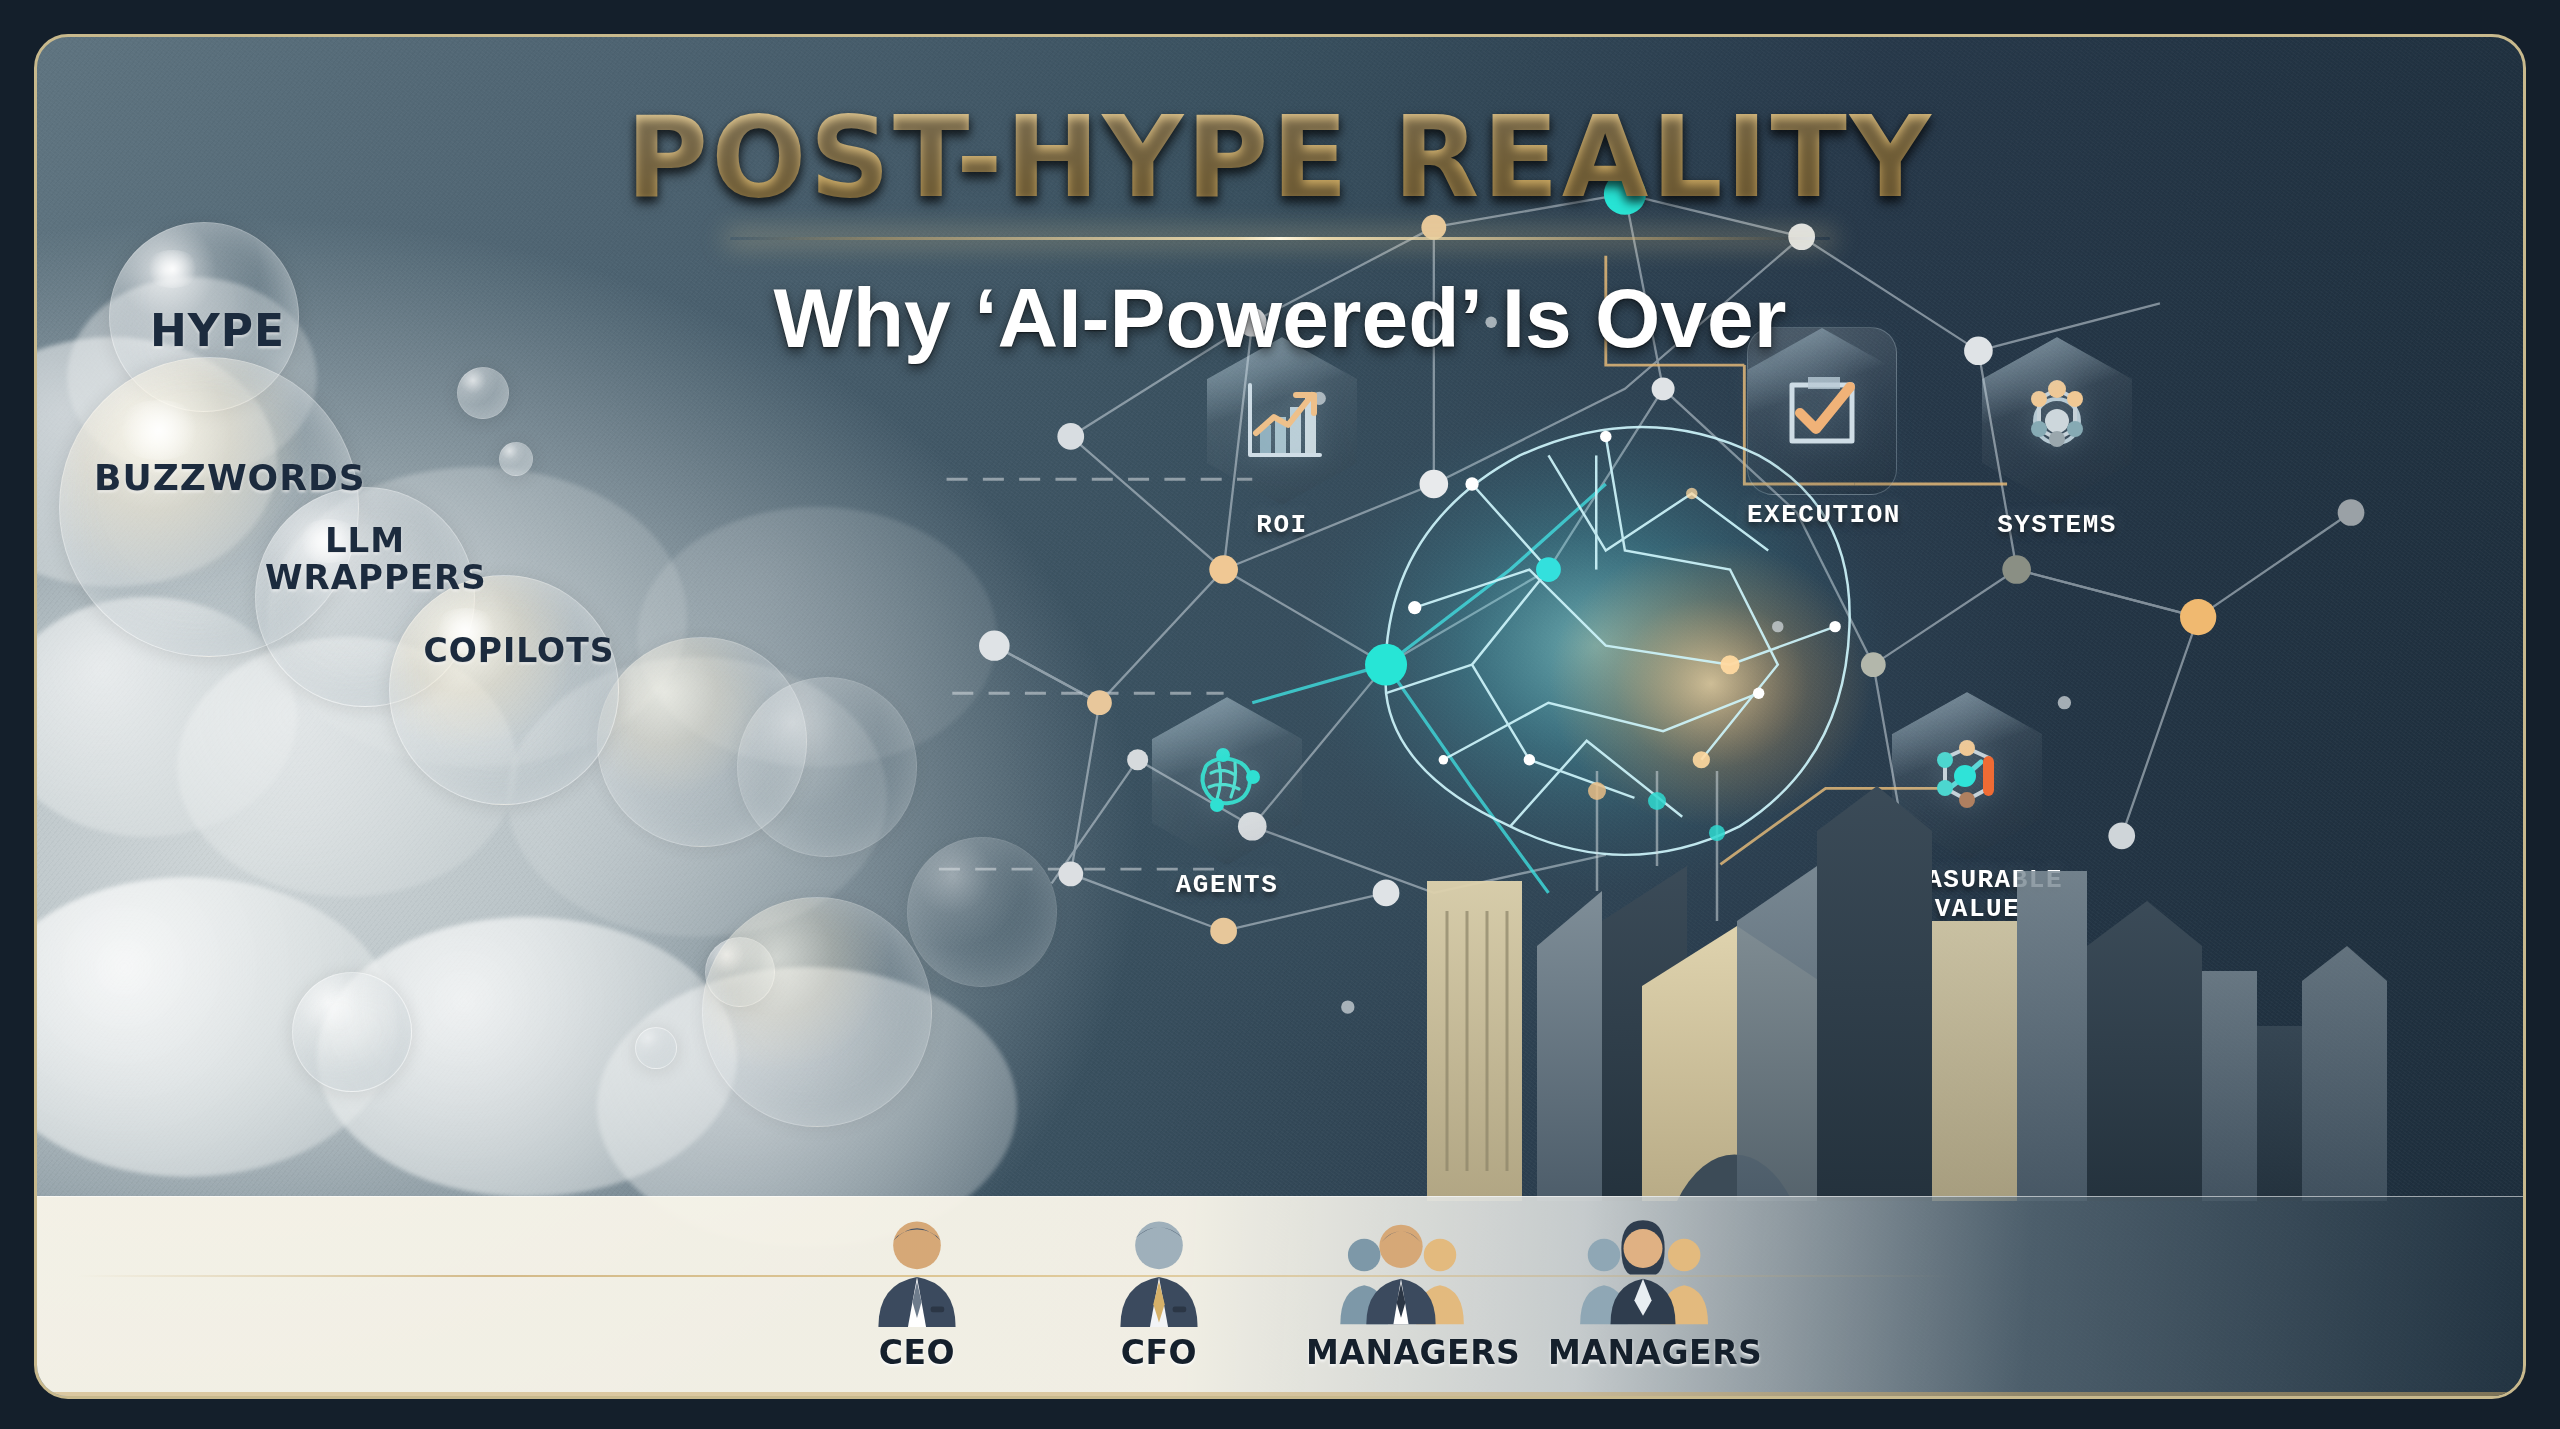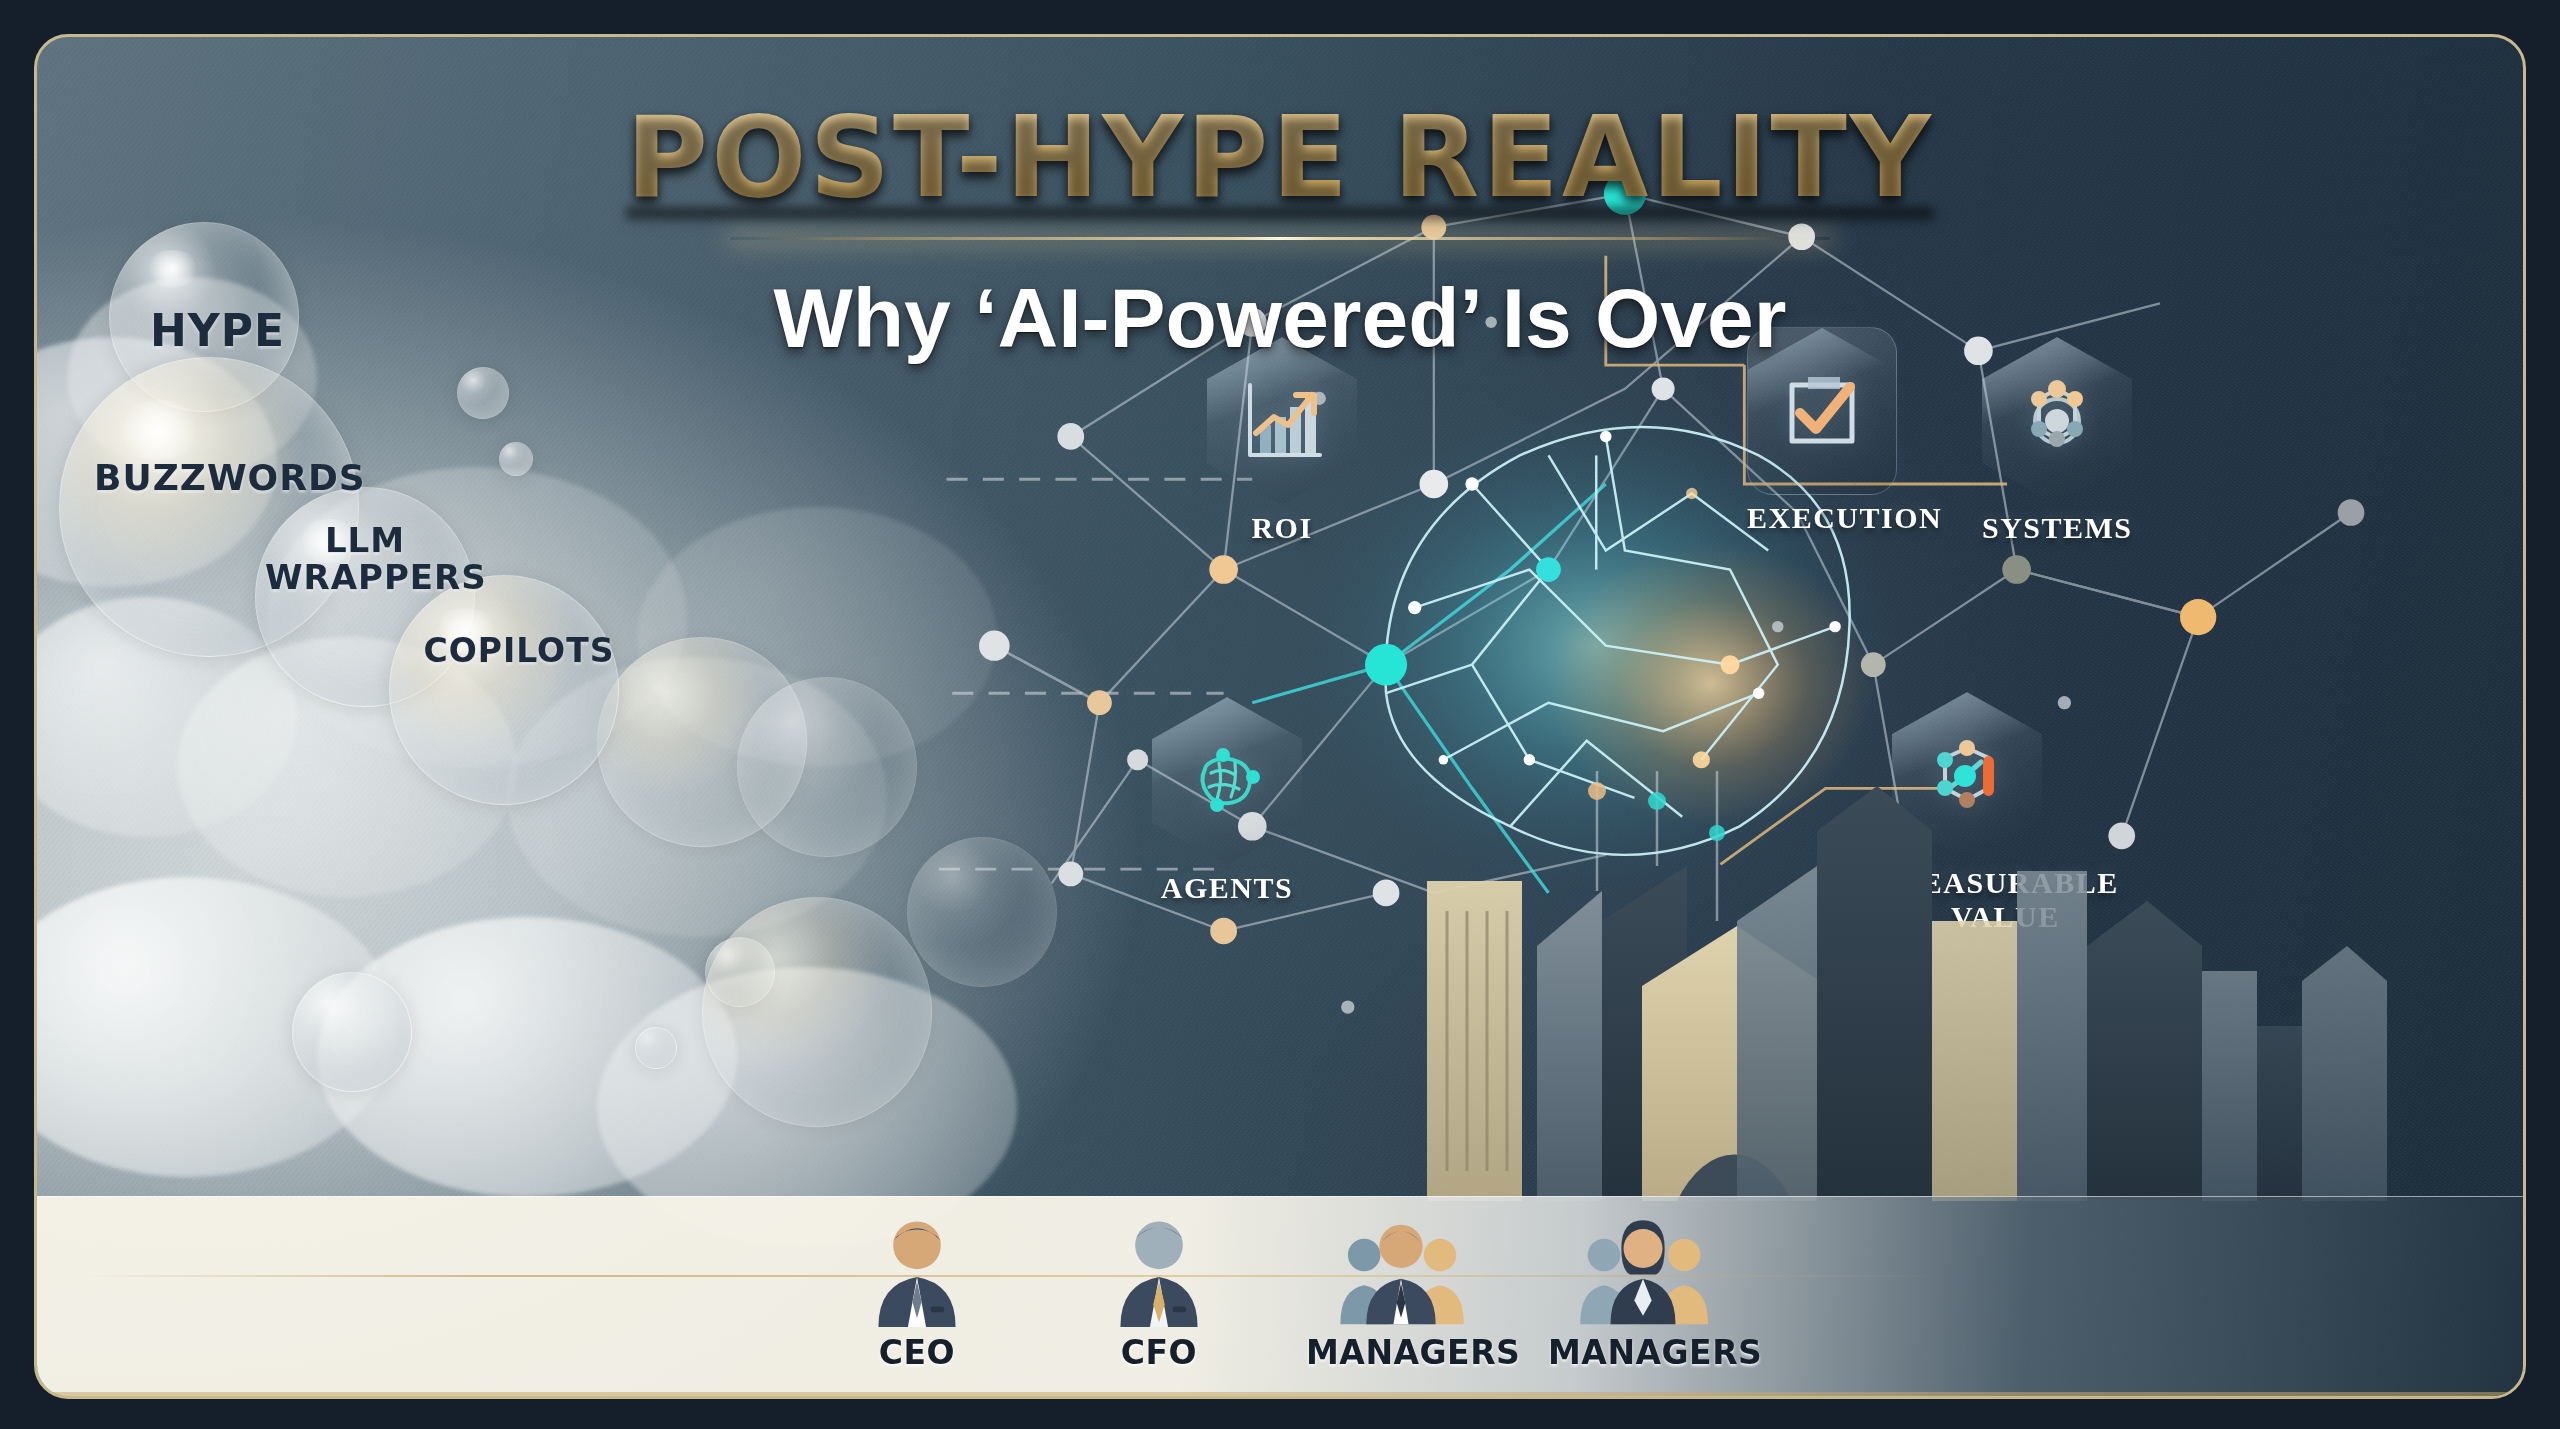--- a/index.html
+++ b/index.html
@@ -38,21 +38,20 @@
   
   #titleWrap { position:absolute; left:0; right:0; top:62px; text-align:center; z-index:40; }
   #mainTitle {
     font-size:112px; font-weight:bold; letter-spacing:3px;
     font-family:"DejaVu Sans", sans-serif;
     background:linear-gradient(178deg,#e9d6a6 0%, #d8bd85 30%, #caa964 58%, #b9944f 100%);
     -webkit-background-clip:text; background-clip:text; color:transparent;
     text-shadow:0 5px 10px rgba(0,0,0,.45);
     filter:drop-shadow(0 4px 5px rgba(0,0,0,.5));
     line-height:1.05;
-    text-decoration:underline;
   }
   #titleRule {
     width:1100px; height:3px; margin:20px auto 0;
     background:linear-gradient(90deg,
        rgba(201,168,106,0) 0%,
        rgba(201,168,106,.55) 14%,
        rgba(240,221,175,.95) 46%,
        #fff6dd 50%,
        rgba(240,221,175,.95) 54%,
        rgba(201,168,106,.55) 86%,
@@ -117,22 +116,22 @@
     content:""; position:absolute; inset:0;
     clip-path:polygon(50% 0%, 100% 25%, 100% 75%, 50% 100%, 0% 75%, 0% 25%);
     background:linear-gradient(160deg, rgba(190,215,228,.55), rgba(190,215,228,0) 40%);
     -webkit-mask:linear-gradient(#000 0 0) content-box, linear-gradient(#000 0 0);
   }
   .hexShape.round { border-radius:26px; clip-path:none;
     background:linear-gradient(160deg, rgba(255,255,255,.16), rgba(255,255,255,.04) 55%, rgba(0,0,0,.12));
     border:1px solid rgba(190,212,224,.28); }
   .hexLabel {
     margin-top:6px; text-align:center;
-    color:#ffffff; font-weight:bold; font-size:30px;
-    font-family:Liberation Serif, serif; letter-spacing:1.5px;
+    color:#ffffff; font-weight:bold; font-size:26px;
+    font-family:Liberation Mono, monospace; letter-spacing:1.5px;
     text-shadow:0 3px 7px rgba(0,0,0,.75), 0 0 14px rgba(150,180,200,.35);
     line-height:1.12; white-space:pre-line;
   }
 
   
   #citySvg { position:absolute; left:1350px; bottom:195px; width:1000px; height:430px; z-index:14; }
 
   
   #personaBar {
     position:absolute; left:0; right:0; bottom:0; height:200px; z-index:45;

